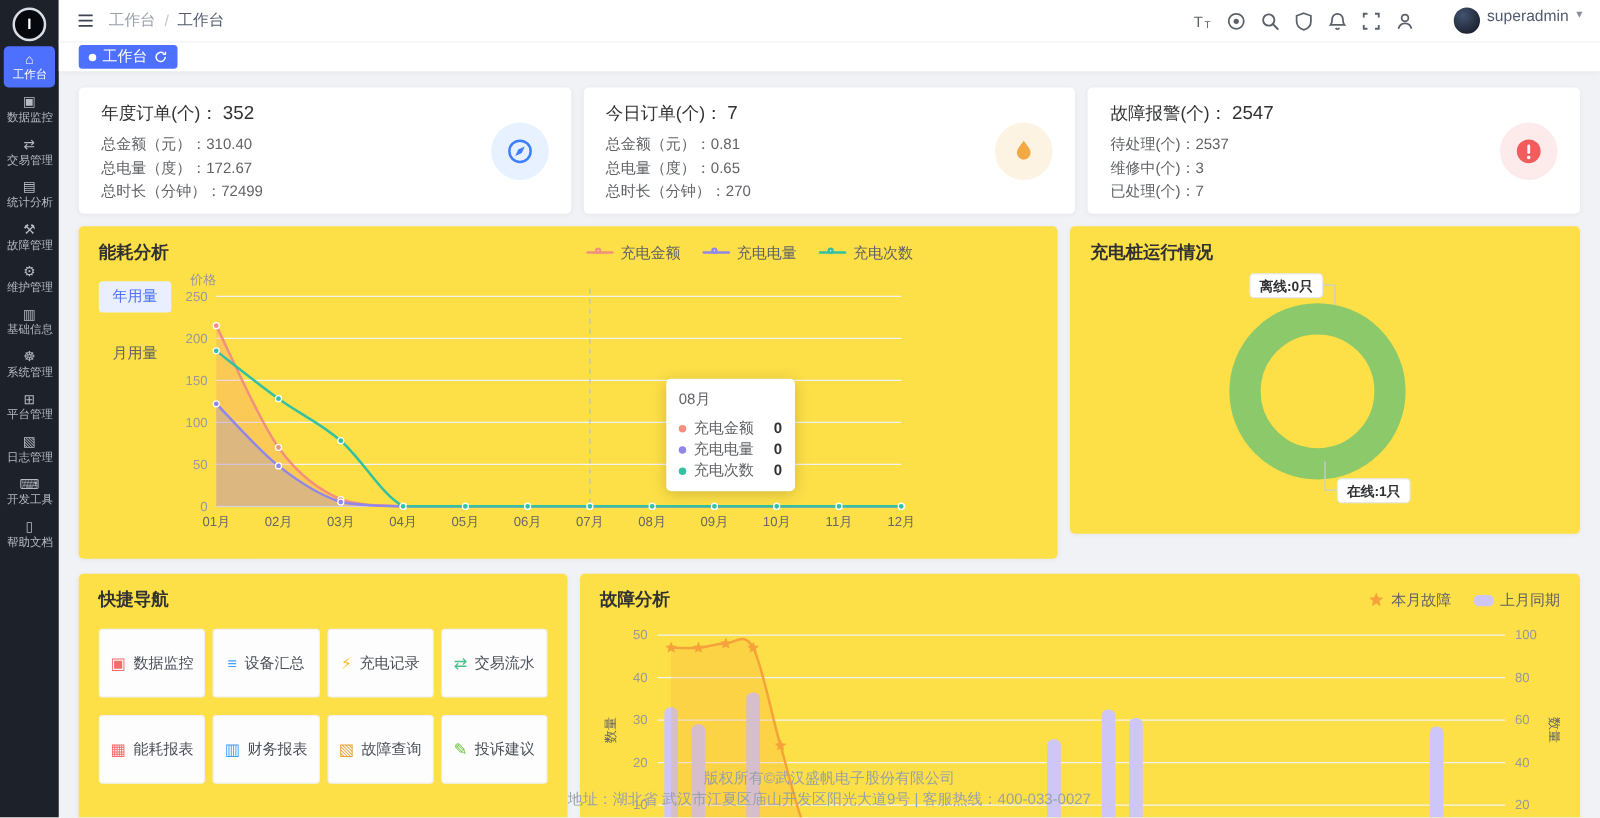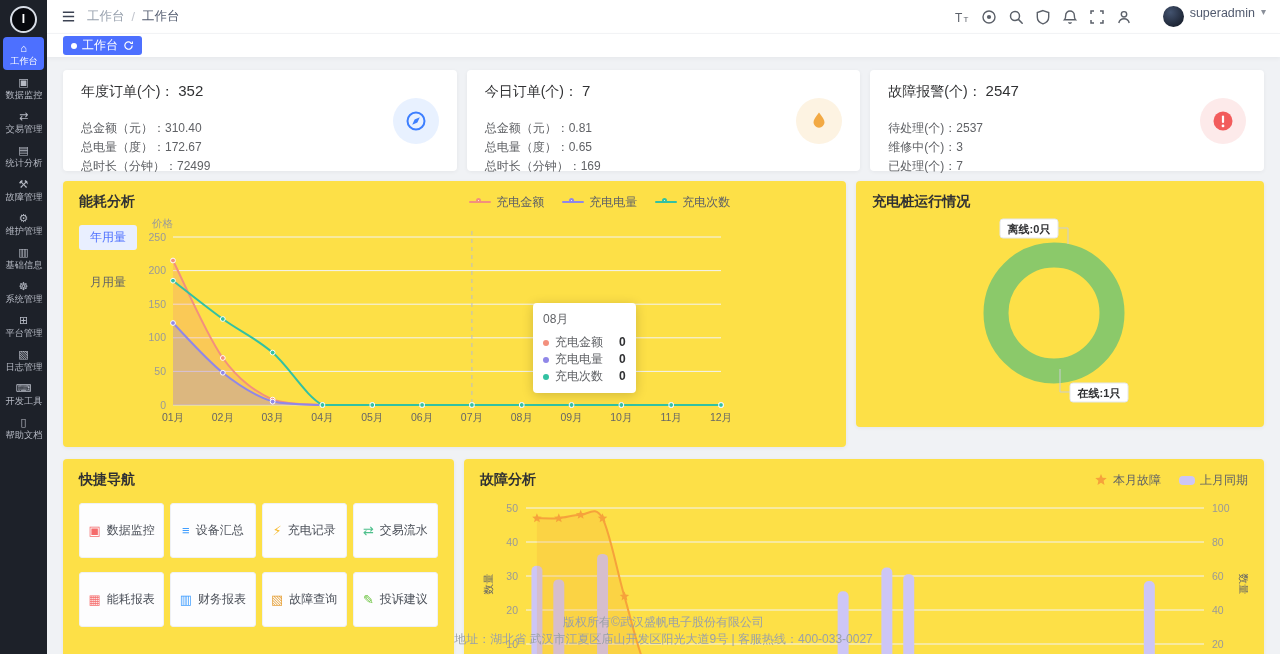--- a/index.html
+++ b/index.html
@@ -32,21 +32,21 @@
   .tabbar{height:24px;background:#fff;display:flex;align-items:center;padding:0 16px;border-top:1px solid #f2f3f5;box-shadow:0 2px 4px rgba(0,0,0,.04);position:relative;z-index:2;flex-shrink:0}
   .tab{background:#4d70ff;color:#fff;font-size:12px;border-radius:3px;height:19px;display:inline-flex;align-items:center;gap:5px;padding:0 8px;cursor:pointer}
   .tdot{width:6px;height:6px;border-radius:50%;background:#fff}
   
   .content{flex:1;padding:13px 16px 0;overflow:hidden}
   .card{background:#fde047;border-radius:4px;box-shadow:0 1px 4px rgba(0,0,0,.05);padding:12px 16px}
   .card-head{display:flex;align-items:center;justify-content:space-between}
   .card-title{font-size:14px;color:#303133;font-weight:bold}
   .stats-row{display:flex;gap:10px}
   .stat-card{flex:1;background:#fff;border-radius:4px;box-shadow:0 1px 4px rgba(0,0,0,.05);padding:12px 18px;height:101px;display:flex;justify-content:space-between}
-  .stat-title{font-size:14px;color:#303133;margin-bottom:18px}
+  .stat-title{font-size:14px;color:#303133;margin-bottom:6px}
   .stat-value{font-size:15px;color:#303133}
   .stat-row{font-size:12px;color:#606266;line-height:19px}
   .stat-icon{width:46px;height:46px;border-radius:50%;align-self:center;display:flex;align-items:center;justify-content:center;flex-shrink:0}
   .charts-row{display:flex;gap:10px;margin-top:10px}
   .energy-card{flex:2;height:266px;position:relative;min-width:0}
   .donut-card{flex:1;height:246px;min-width:0}
   .legend{display:flex;gap:18px;font-size:12px;color:#606266;align-items:center}
   .energy-card .legend{margin-right:100px}
   .legend-item{display:inline-flex;align-items:center;gap:5px;cursor:pointer}
   .lg-mark{position:relative;width:22px;height:10px;display:inline-block}
@@ -218,21 +218,21 @@
                 <circle cx="12" cy="12" r="8.5" fill="none" stroke="currentColor" stroke-width="2"></circle>
                 <path d="M15.8 8.2l-2.4 5.2-5.2 2.4 2.4-5.2z" fill="currentColor"></path>
               </svg>
             </div>
           </section>
           <section class="stat-card">
             <div class="stat-left">
               <div class="stat-title">今日订单(个)： <span class="stat-value">7</span></div>
               <div class="stat-row">总金额（元）：0.81</div>
               <div class="stat-row">总电量（度）：0.65</div>
-              <div class="stat-row">总时长（分钟）：169</div>
+              <div class="stat-row">总时长（分钟）：270</div>
             </div>
             <div class="stat-icon" style="background:#fdf3e2;color:#f2a944">
               <svg width="24" height="24" viewBox="0 0 24 24">
                 <path d="M12 3.5c3.2 4.2 5.5 7 5.5 9.7a5.5 5.5 0 0 1-11 0C6.5 10.5 8.8 7.7 12 3.5z" fill="currentColor"></path>
               </svg>
             </div>
           </section>
           <section class="stat-card">
             <div class="stat-left">
               <div class="stat-title">故障报警(个)： <span class="stat-value">2547</span></div>

